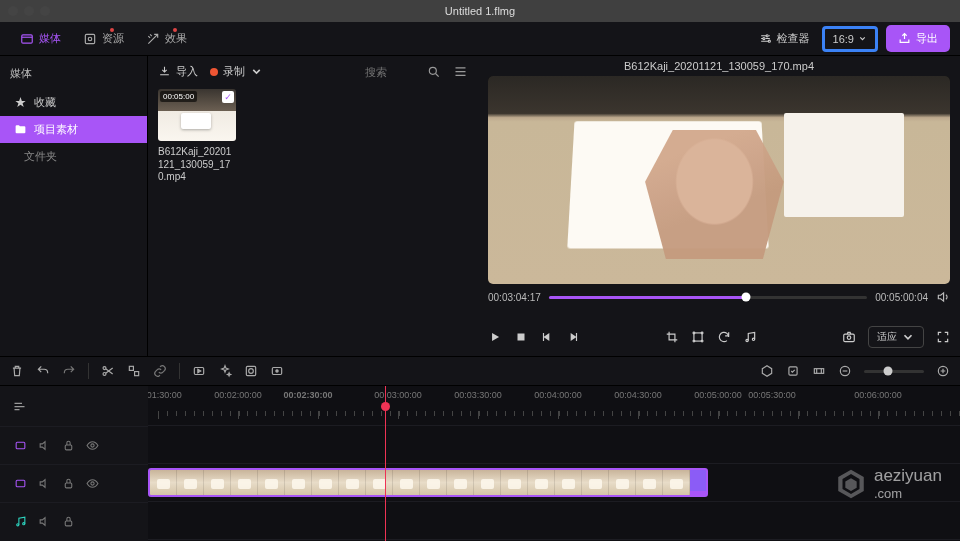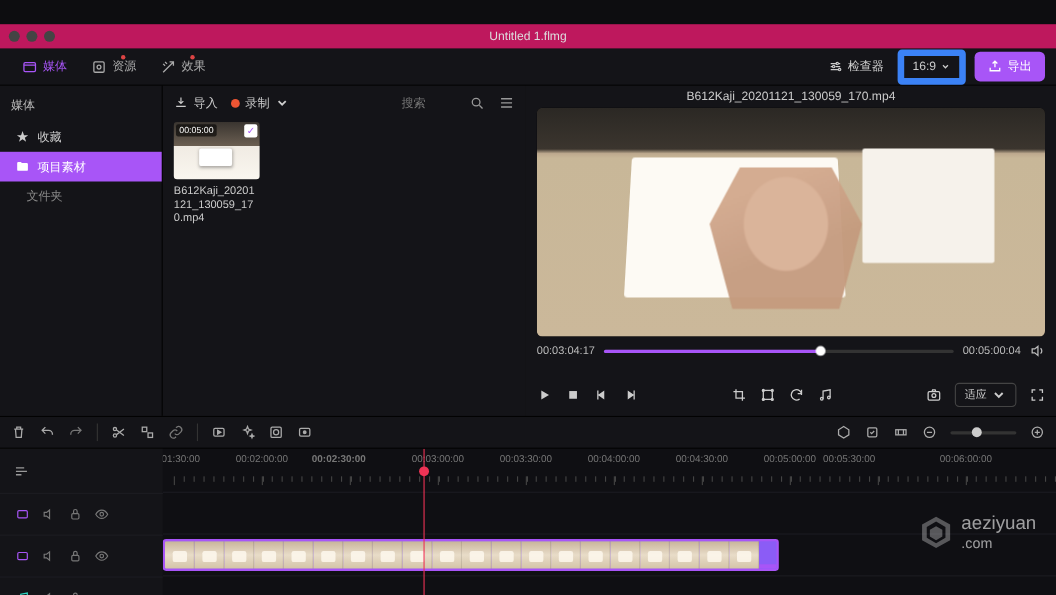--- a/index.html
+++ b/index.html
@@ -1,33 +1,33 @@
 <!DOCTYPE html>
 <html><head>
 <meta charset="utf-8">
 <style>
 * { margin: 0; padding: 0; box-sizing: border-box; font-family: -apple-system, "Segoe UI", sans-serif; }
 body { background: #0d0d10; color: #ccc; width: 960px; height: 541px; overflow: hidden; font-size: 11px; user-select: none; }
 
 
-.titlebar { height: 22px; background: #be185d; display: flex; align-items: center; justify-content: center; position: relative; margin-top: 22px; }
+.titlebar { height: 22px; background: #404040; display: flex; align-items: center; justify-content: center; position: relative; }
 .traffic-lights { position: absolute; left: 8px; display: flex; gap: 6px; }
 .tl { width: 10px; height: 10px; border-radius: 50%; background: #444; }
 .titlebar-title { font-size: 11px; color: #ddd; font-weight: 500; }
 
 
 .topbar { height: 34px; background: #141418; display: flex; align-items: center; padding: 0 10px; border-bottom: 1px solid #000; justify-content: space-between; }
 .topbar-left, .topbar-right { display: flex; align-items: center; gap: 2px; }
 .tab { display: flex; align-items: center; gap: 5px; padding: 5px 10px; cursor: pointer; color: #aaa; position: relative; }
 .tab.active { color: #a855f7; }
 .dot-indicator { position: absolute; top: 2px; left: 50%; width: 4px; height: 4px; background: #d44; border-radius: 50%; transform: translateX(6px); }
 .tab svg { width: 14px; height: 14px; }
 .top-btn { display: flex; align-items: center; gap: 5px; padding: 5px 10px; cursor: pointer; color: #ccc; border-radius: 4px; }
 .top-btn svg { width: 13px; height: 13px; }
-.ratio-select { border: 6px solid #3b82f6; border-radius: 4px; padding: 4px 8px; display: flex; align-items: center; gap: 4px; margin-right: 6px; }
+.ratio-select { border: 3px solid #3b82f6; border-radius: 4px; padding: 4px 8px; display: flex; align-items: center; gap: 4px; margin-right: 6px; }
 .export-btn { background: #a855f7; color: #fff; padding: 6px 12px; border-radius: 5px; display: flex; align-items: center; gap: 5px; font-weight: 500; }
 
 
 .main { display: flex; height: 300px; background: #141418; }
 
 
 .sidebar { width: 148px; background: #141418; padding: 6px 0; border-right: 1px solid #000; }
 .sidebar-header { padding: 4px 10px 8px; font-size: 11px; color: #bbb; font-weight: 500; }
 .sidebar-item { display: flex; align-items: center; gap: 7px; padding: 6px 10px 6px 14px; cursor: pointer; color: #ccc; }
 .sidebar-item.active { background: #a855f7; color: #fff; }

